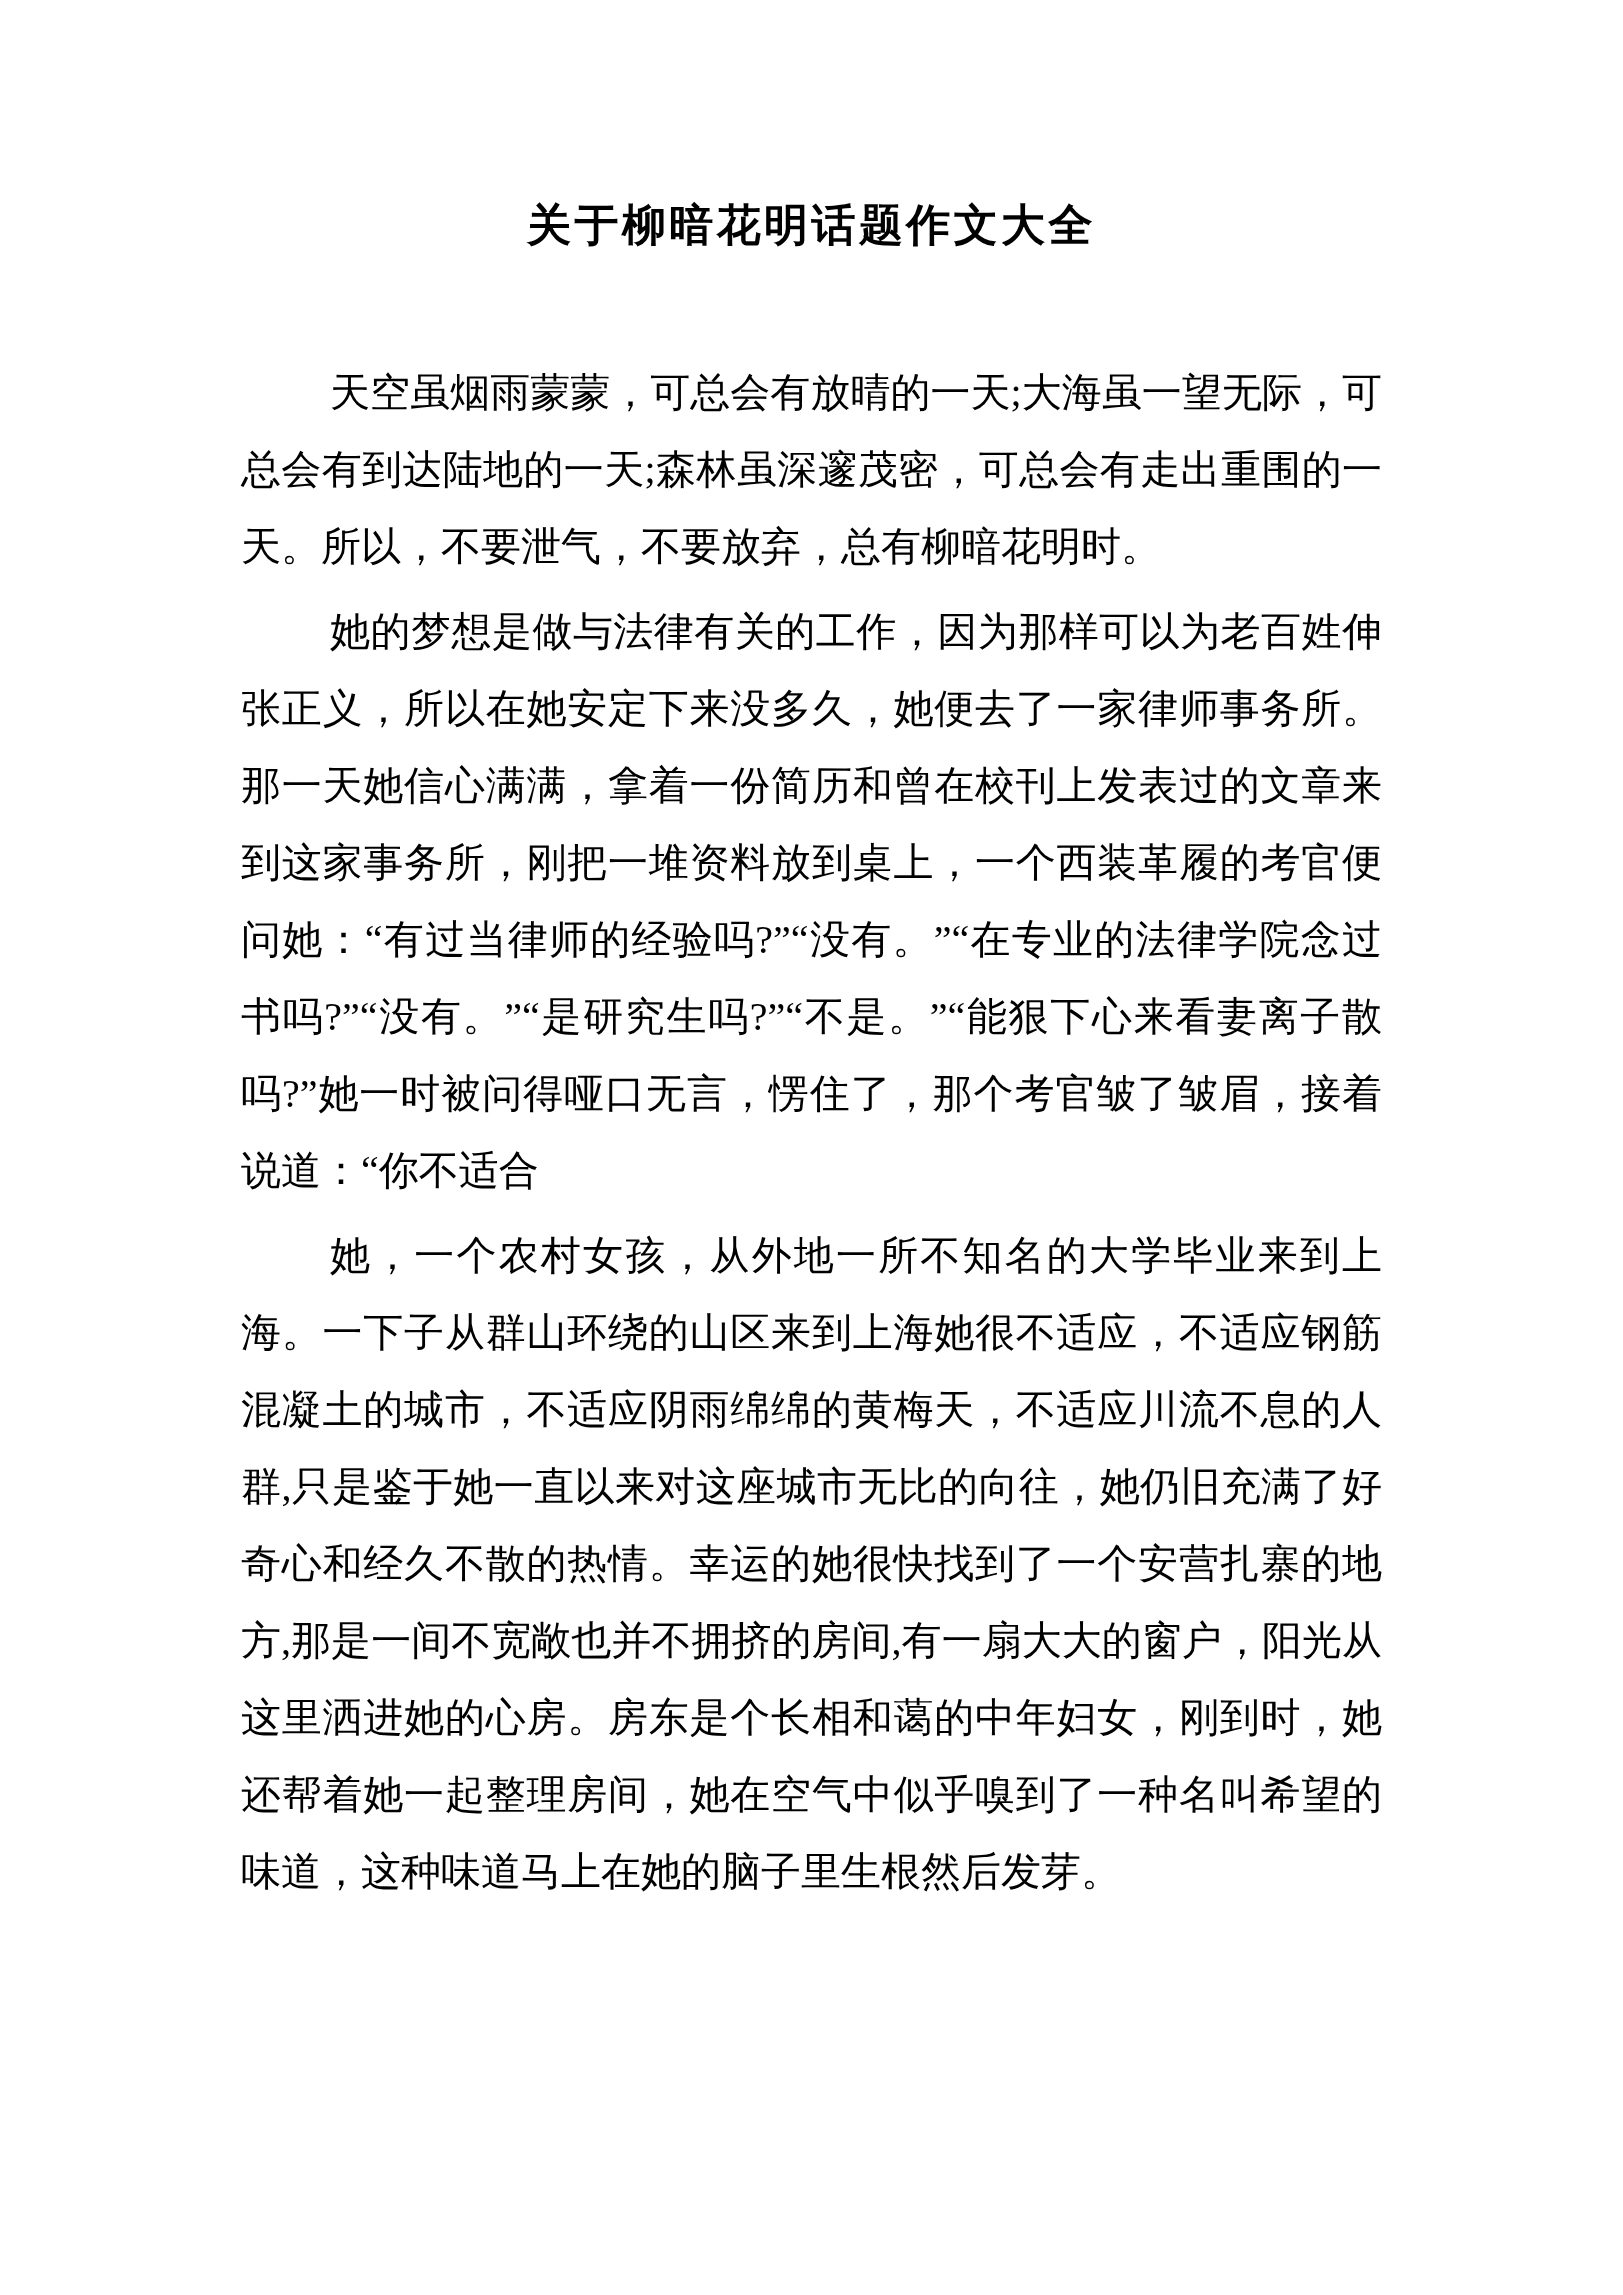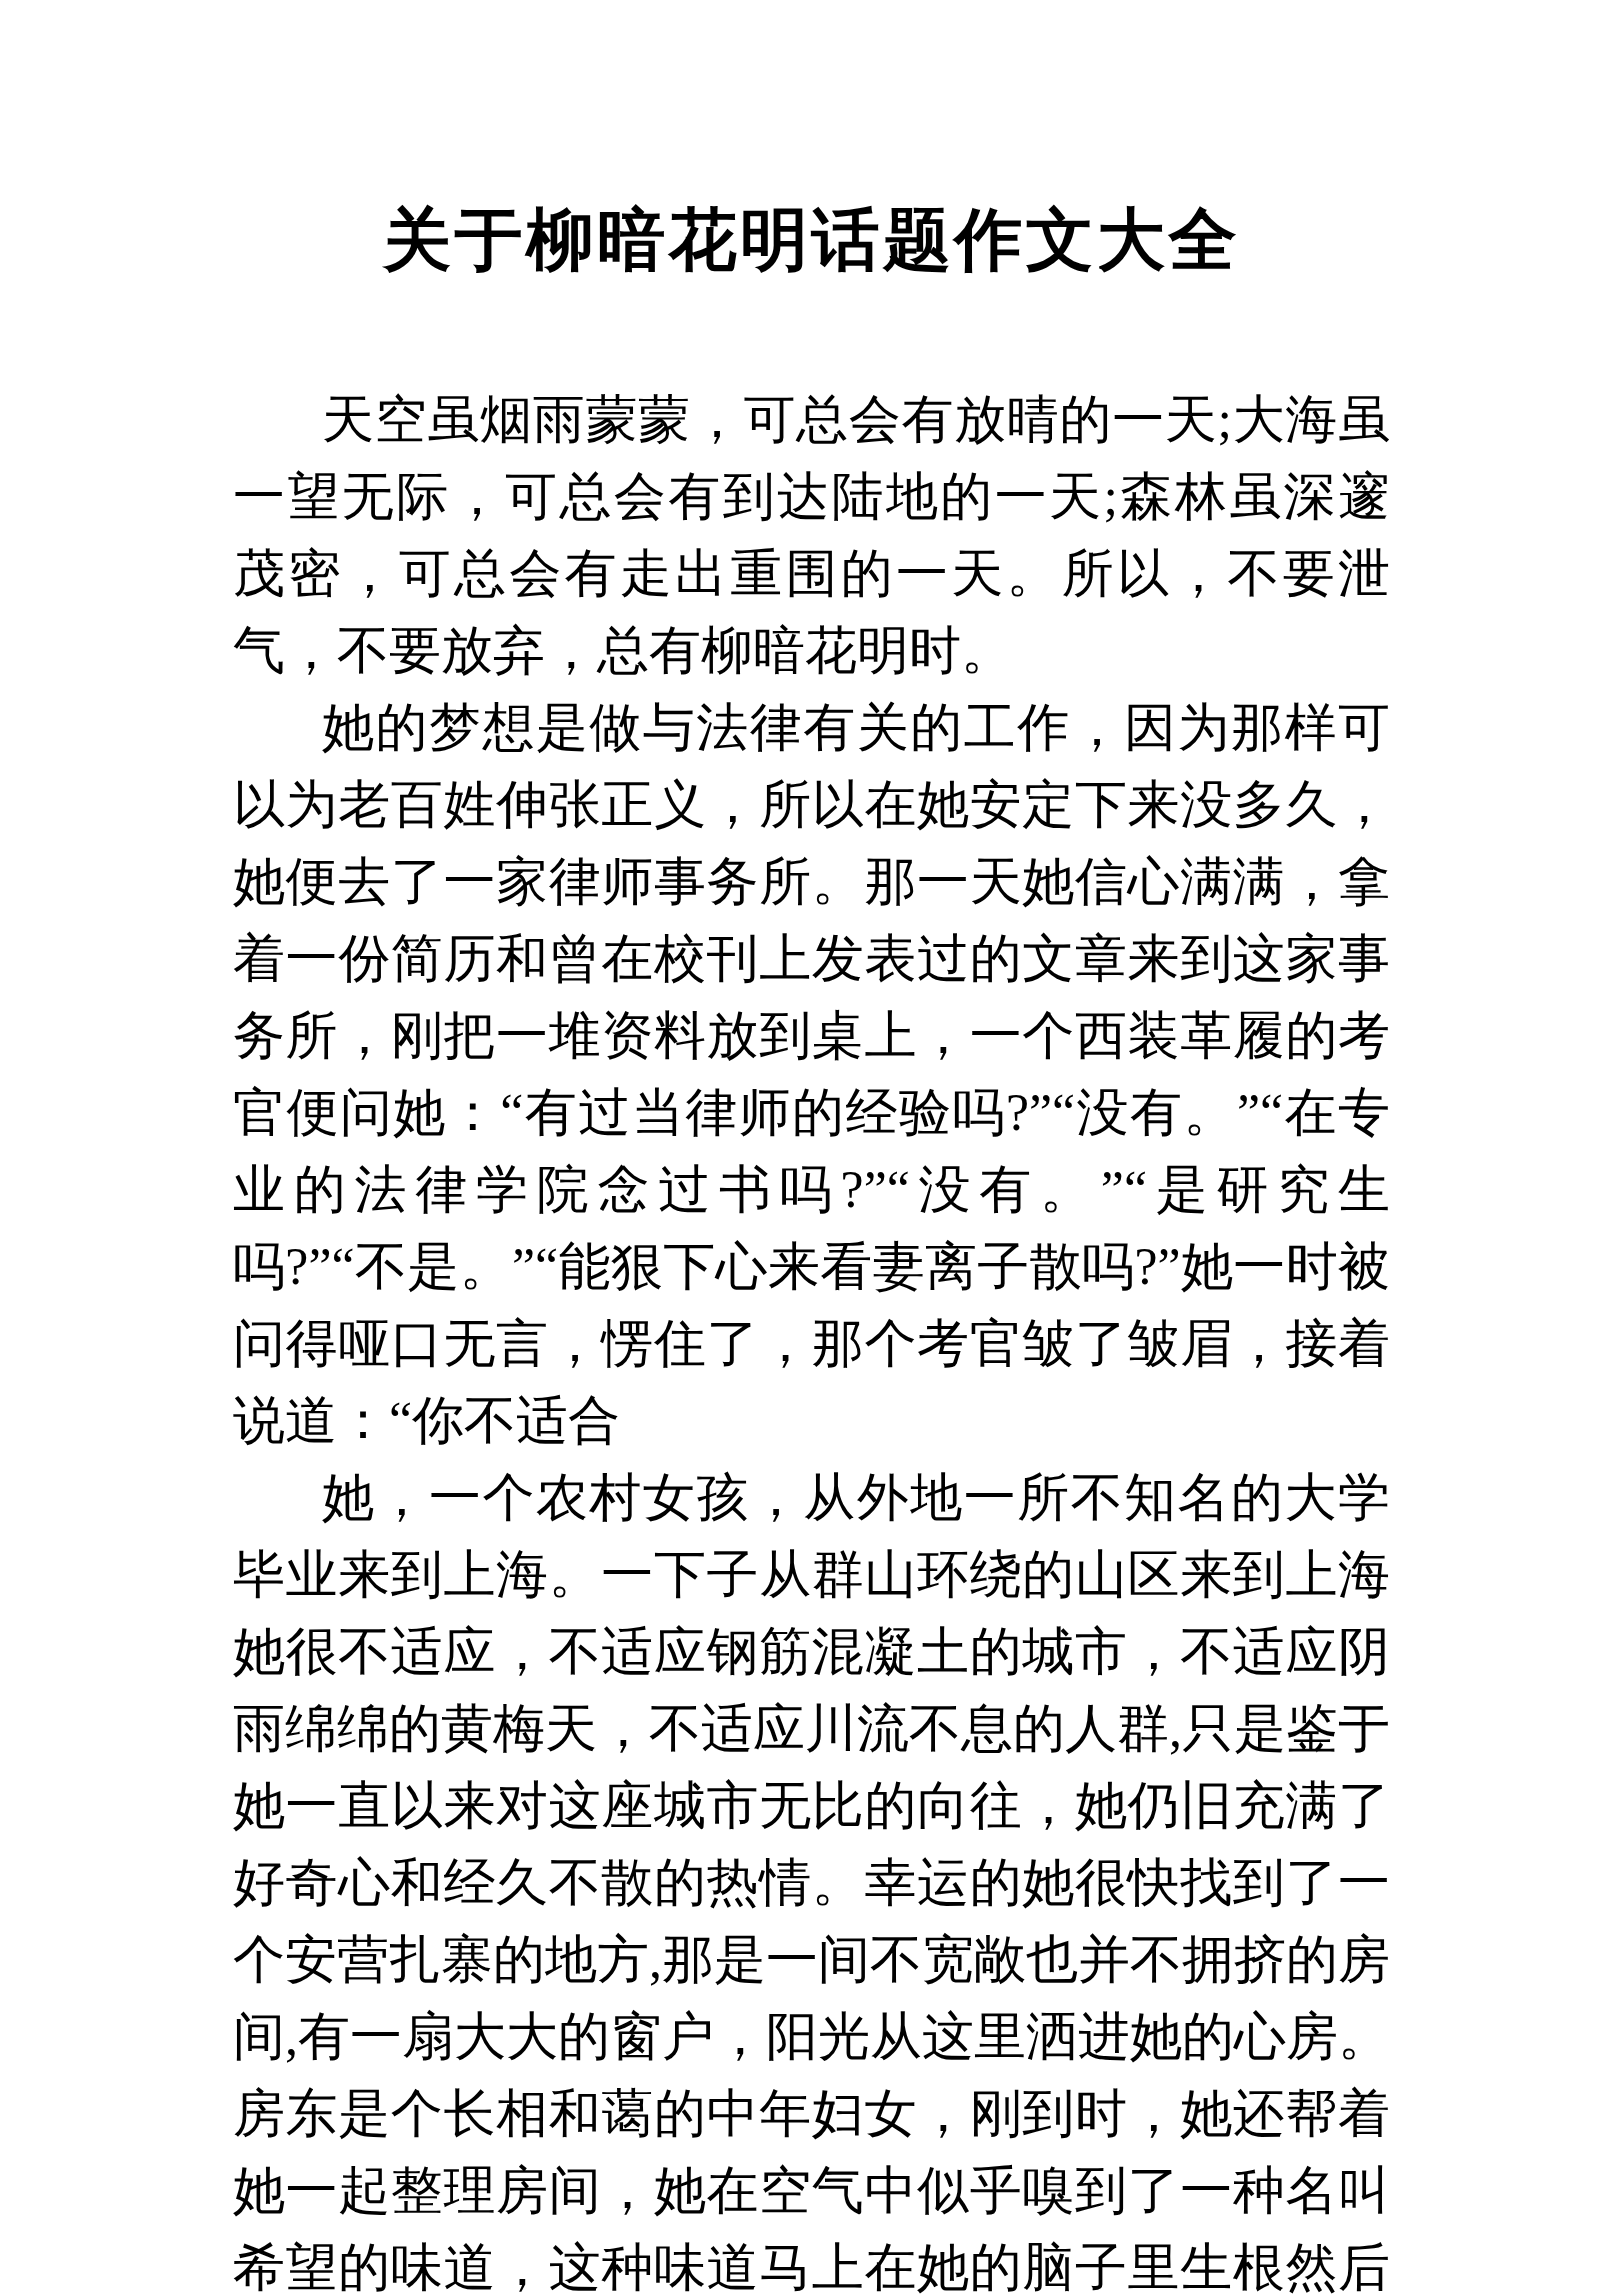--- a/index.html
+++ b/index.html
@@ -17,30 +17,30 @@
   .page {
     box-sizing: border-box;
     width: 1623px;
     height: 2295px;
     background: #ffffff;
     padding: 201px 233px 0 233px;
     overflow: hidden;
   }
   .doc-title {
     margin: 0 0 102px 0;
-    font-size: 68px;
+    font-size: 44px;
     font-weight: 700;
     line-height: 1.15;
     text-align: center;
     letter-spacing: 3.4px;
     white-space: nowrap;
   }
   .para {
-    margin: 0;
-    font-size: 52px;
+    margin: 8px;
+    font-size: 40px;
     line-height: 77px;
     text-align: justify;
     text-align-last: left;
     text-justify: inter-character;
     text-indent: 89px;
     word-break: break-all;
     overflow-wrap: anywhere;
   }
 </style>
 </head>

